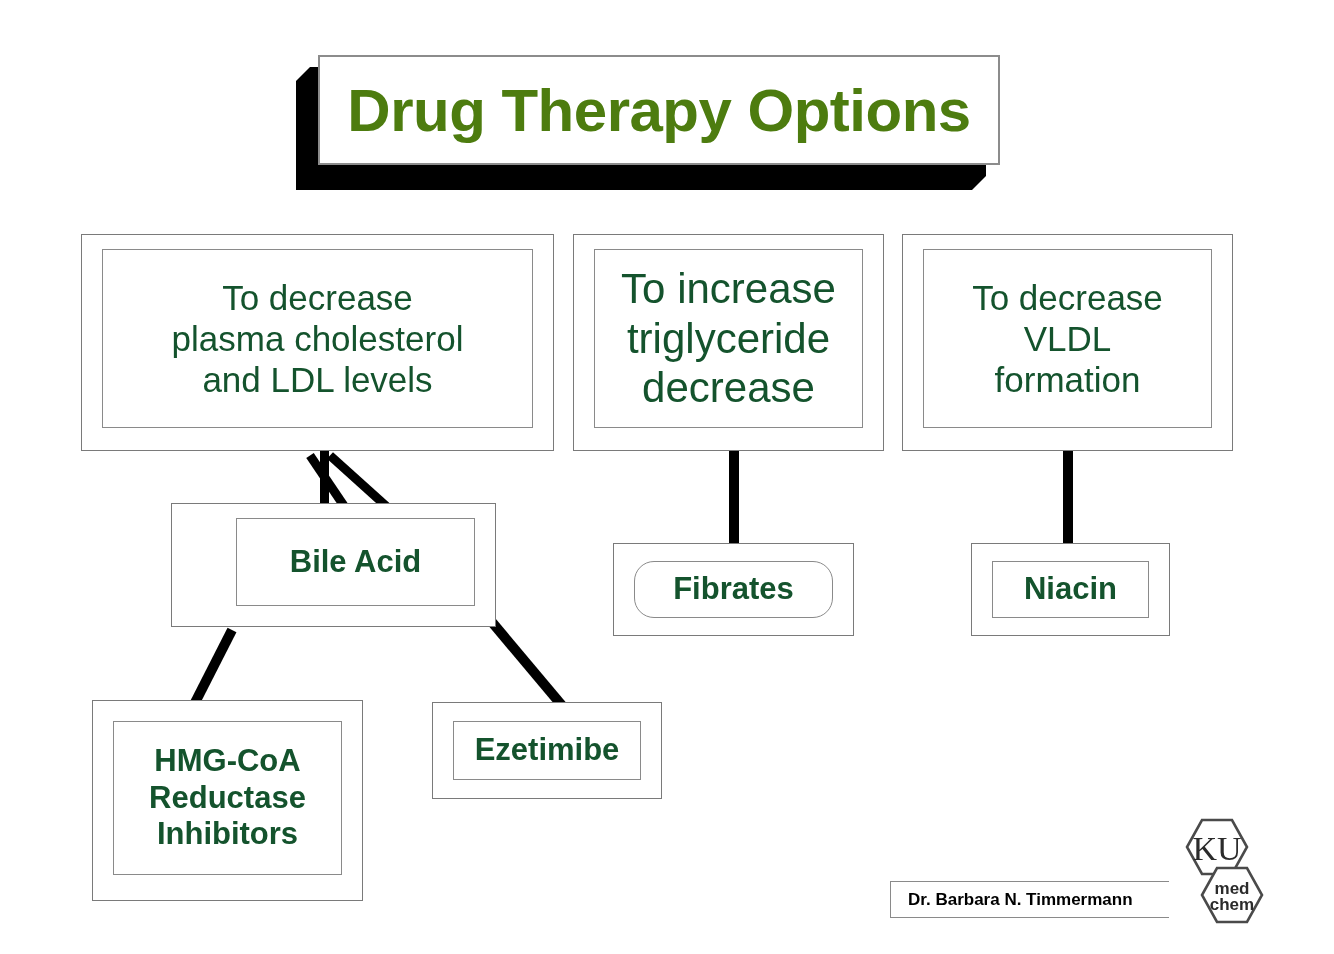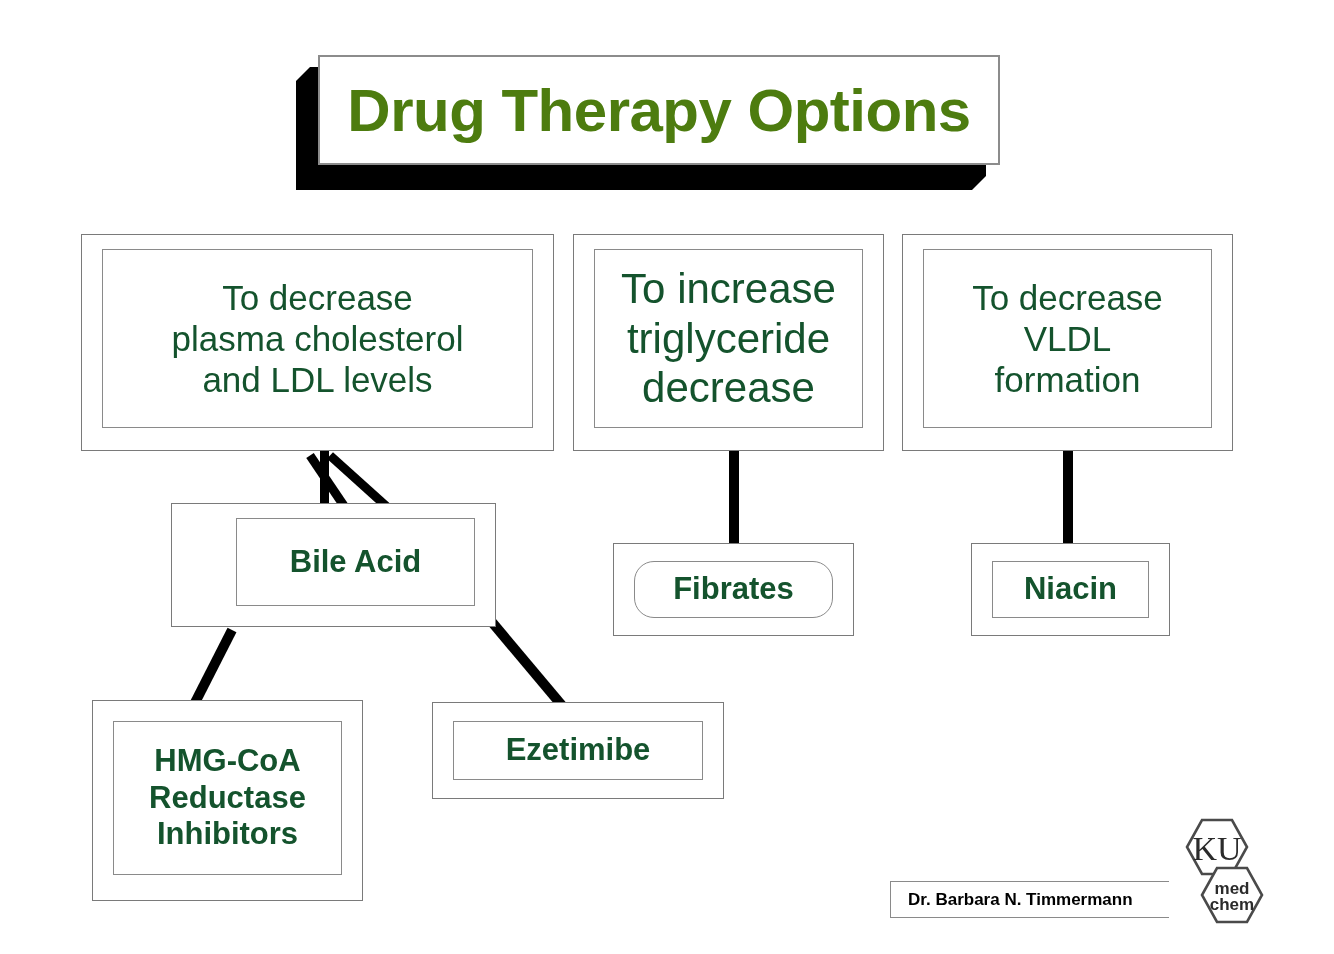--- a/index.html
+++ b/index.html
@@ -189,21 +189,21 @@
   </div>
 
   <div class="node" style="left:82px; top:700px; width:271px; height:201px;margin-left:10px;">
     <div class="node-inner bld" style="left:20px; top:20px; right:20px; bottom:25px; font-size:31px; flex-direction:column;">
       <span>HMG-CoA</span>
       <span>Reductase</span>
       <span>Inhibitors</span>
     </div>
   </div>
 
-  <div class="node" style="left:432px; top:702px; width:292px; height:97px;padding-left:28px;">
+  <div class="node" style="left:432px; top:702px; width:230px; height:97px;padding-left:28px;">
     <div class="node-inner bld" style="left:20px; top:18px; right:20px; bottom:18px; font-size:31px;">
       <span>Ezetimibe</span>
     </div>
   </div>
 
   <div id="credit-box">
     <span id="credit-text">Dr. Barbara N. Timmermann</span>
   </div>
 
   <div id="ku-logo">

